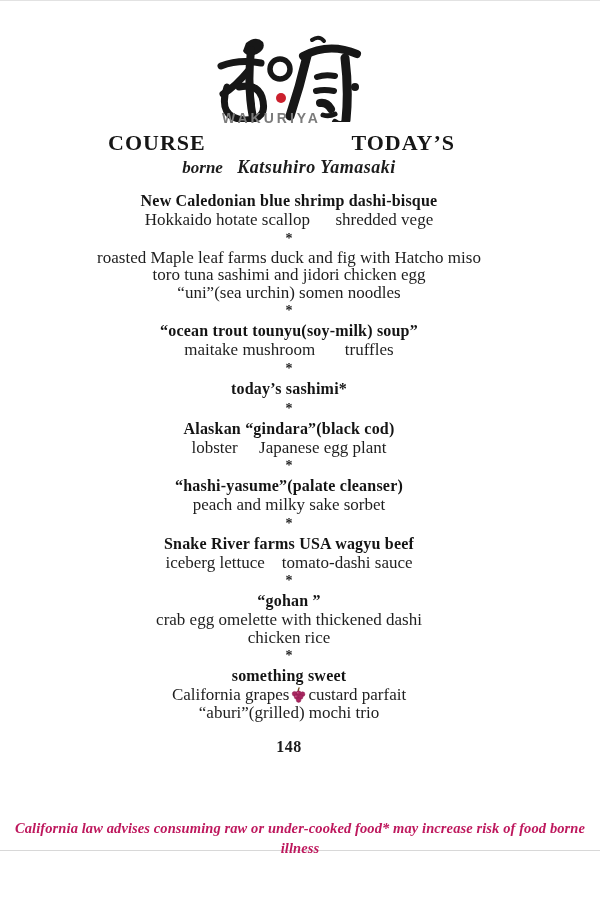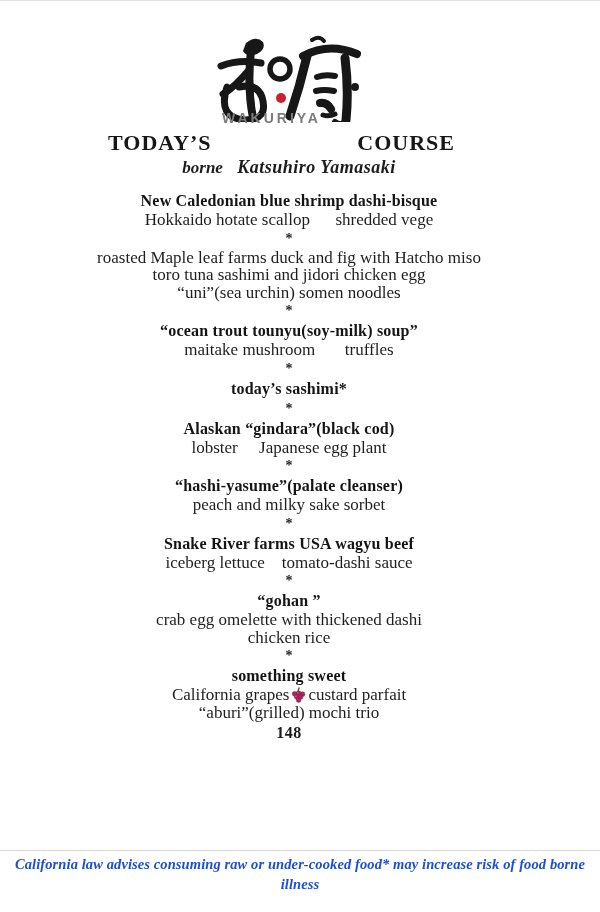--- a/index.html
+++ b/index.html
@@ -31,28 +31,28 @@
   .chef-row { text-align: center; line-height: 22px; font-size: 17px; }
   .chef-label { font-style: italic; font-weight: 600; margin-right: 10px; }
   .chef-name { font-style: italic; font-weight: bold; font-size: 18px; letter-spacing: 0.5px; }
 
   
   .menu { margin-top: 12px; text-align: center; }
   .dish-name { font-size: 16px; font-weight: bold; line-height: 20px; letter-spacing: 0.2px; color: #141414; }
   .dish-line { font-size: 17px; line-height: 17.5px; white-space: pre-wrap; color: #1e1e1e; }
   .star { font-size: 14px; line-height: 14px; margin: 3px 0; font-weight: bold; color: #222; }
   .grape { display: inline-block; vertical-align: -3px; margin: 0 2px; }
-  .price { text-align: center; font-size: 16px; font-weight: bold; margin-top: 2px; line-height: 20px; letter-spacing: 0.5px; }
+  .price { text-align: center; font-size: 16px; font-weight: bold; margin-top: 16px; line-height: 20px; letter-spacing: 0.5px; }
 
   
   .footer-divider { position: absolute; top: 850px; left: 0; width: 600px; height: 1px; background: #d8d8d8; }
   .footer-text {
-    position: absolute; top: 854px; left: 0; width: 600px;
+    position: absolute; top: 818px; left: 0; width: 600px;
     text-align: center; font-size: 14.5px; font-style: italic; font-weight: bold;
-    color: #1d4ed8; letter-spacing: 0.1px; line-height: 20px;
+    color: #be185d; letter-spacing: 0.1px; line-height: 20px;
   }
 </style>
 </head>
 <body>
 
 <div class="top-hairline"></div>
 
 <div class="content">
 
   <div class="logo-wrap">
@@ -79,22 +79,22 @@
         <path d="M117,61 Q125,59 135,61" stroke-width="6"></path>
         <path d="M121,73 Q128,72 132,79" stroke-width="8"></path>
         <path d="M124,85 Q130,87 136,84" stroke-width="5"></path>
         <circle cx="156" cy="57" r="4" fill="#171717" stroke="none"></circle>
       </g>
     </svg>
     <div class="wordmark">WAKURIYA</div>
   </div>
 
   <div class="title-row">
+    <span>COURSE</span>
     <span>TODAY’S</span>
-    <span>COURSE</span>
   </div>
 
   <div class="chef-row">
     <span class="chef-label">borne</span>
     <span class="chef-name">Katsuhiro Yamasaki</span>
   </div>
 
   <div class="menu" id="menu-sections">
       <div class="dish-name">New Caledonian blue shrimp dashi-bisque</div>
       <div class="dish-line">Hokkaido hotate scallop      shredded vege</div>

